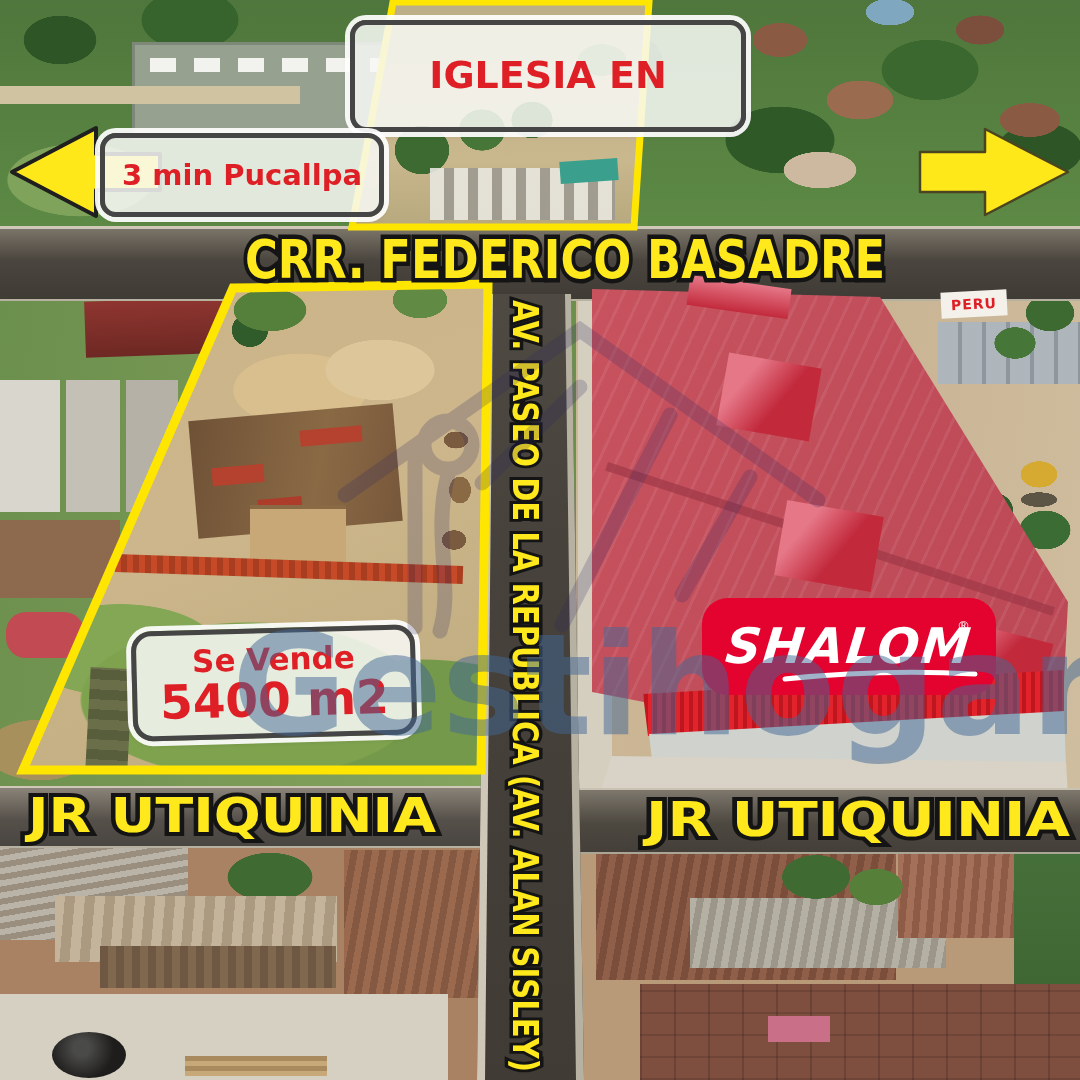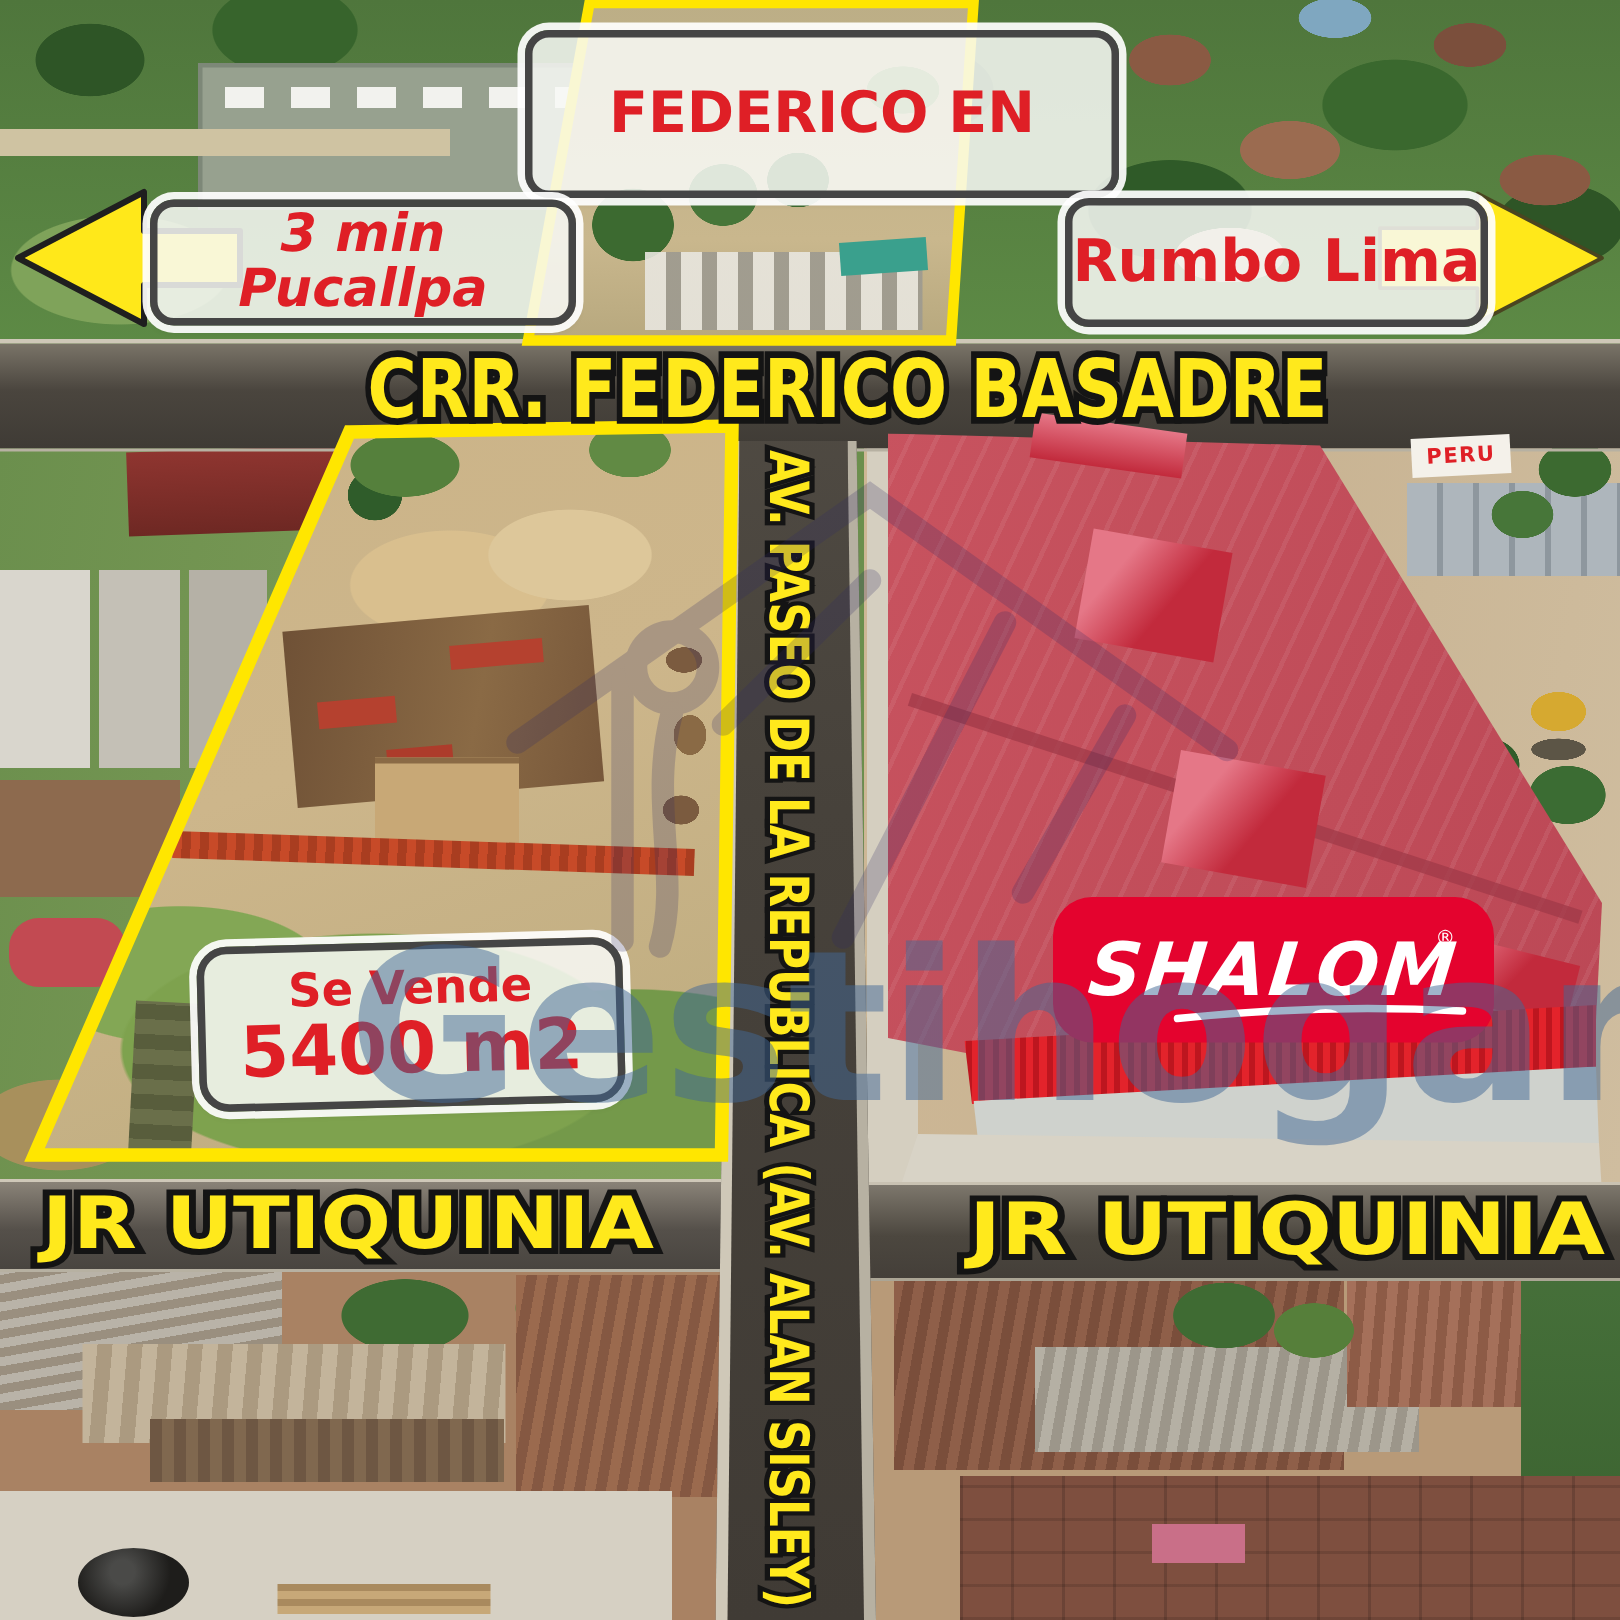--- a/index.html
+++ b/index.html
@@ -230,30 +230,27 @@
     <polygon points="233,288 488,284 481,770 23,770" fill="none" stroke="#ffe600" stroke-width="9"></polygon>
     <polygon points="12,172 96,128 96,154 160,154 160,190 96,190 96,216" fill="#ffe81a" stroke="#1f1f1f" stroke-width="4" stroke-linejoin="round"></polygon>
     <polygon points="1068,172 985,129 985,152 920,152 920,192 985,192 985,215" fill="#ffe81a" stroke="#4a4520" stroke-width="2.5" stroke-linejoin="round"></polygon>
     <text x="565" y="278" text-anchor="middle" font-size="54" fill="#ffe91c" stroke="#141414" stroke-width="9" paint-order="stroke" style="paint-order:stroke" textLength="640" lengthAdjust="spacingAndGlyphs">CRR. FEDERICO BASADRE</text>
     <text transform="translate(513,300) rotate(90)" font-size="36" fill="#ffe91c" stroke="#141414" stroke-width="7" paint-order="stroke" style="paint-order:stroke" textLength="772" lengthAdjust="spacingAndGlyphs">AV. PASEO DE LA REPUBLICA (AV. ALAN SISLEY)</text>
     <text x="232" y="832" text-anchor="middle" font-size="48" fill="#ffe91c" stroke="#141414" stroke-width="8" paint-order="stroke" style="paint-order:stroke" textLength="408" lengthAdjust="spacingAndGlyphs">JR UTIQUINIA</text>
     <text x="858" y="836" text-anchor="middle" font-size="48" fill="#ffe91c" stroke="#141414" stroke-width="8" paint-order="stroke" style="paint-order:stroke" textLength="424" lengthAdjust="spacingAndGlyphs">JR UTIQUINIA</text>
   </svg>
 
   <div class="signbox z4" style="left:350px;top:20px;width:386px;height:102px;">
-    <span style="font-size:38px;">FEDERICO EN</span>
+    <span style="font-size:38px;">IGLESIA EN</span>
   </div>
 
   <div class="signbox z4" style="left:100px;top:133px;width:274px;height:74px;">
-    <span style="font-size:35px;font-style:italic;">3 min Pucallpa</span>
-  </div>
-
-  <div class="signbox z4" style="left:710px;top:132px;width:272px;height:76px;">
-    <span style="font-size:39px;">Rumbo Lima</span>
-  </div>
+    <span style="font-size:29px;">3 min Pucallpa</span>
+  </div>
+
 
   <div class="signbox z4" style="left:132px;top:628px;width:274px;height:100px;transform:rotate(-1.5deg);border-radius:20px;">
     <span style="font-size:31px;">Se Vende</span>
     <span style="font-size:47px;line-height:1;">5400 m2</span>
   </div>
 
   <div class="z4" id="shalom-box">
     <span id="shalom-word">SHALOM</span>
     <span id="shalom-reg">®</span>
     <svg width="200" height="16" style="position:absolute;left:78px;bottom:12px;">

